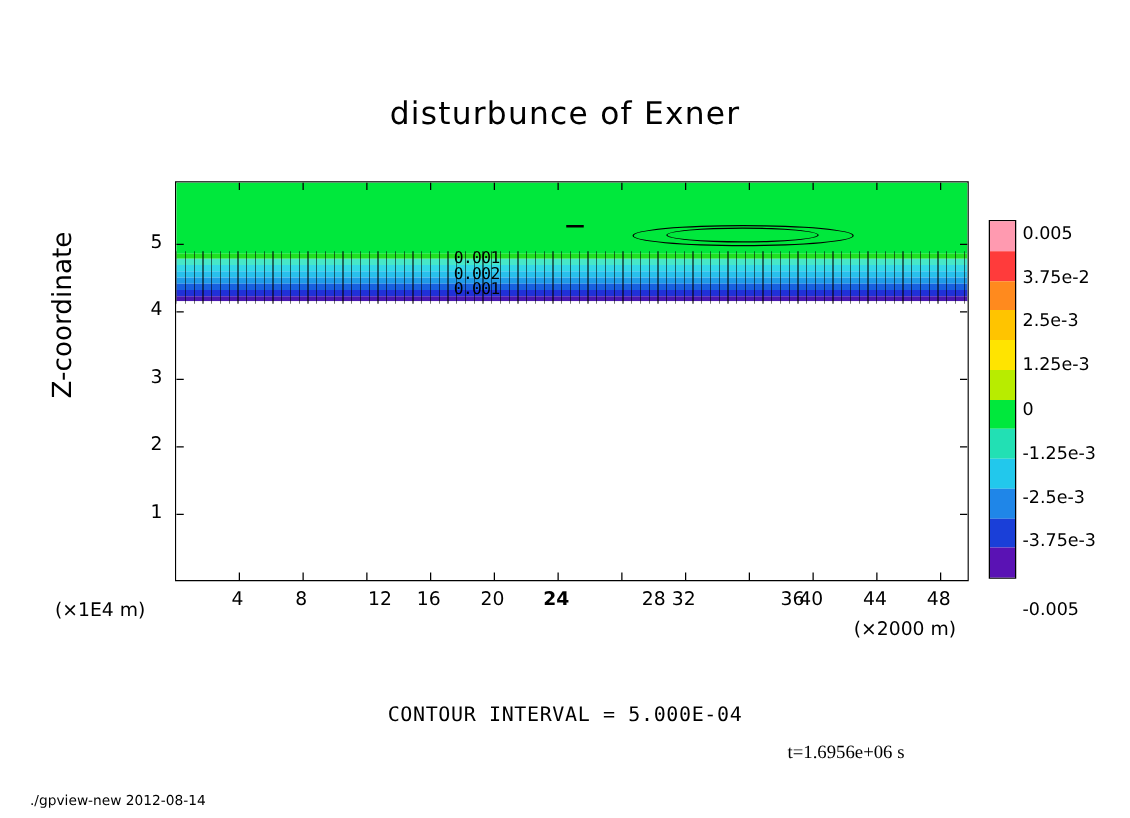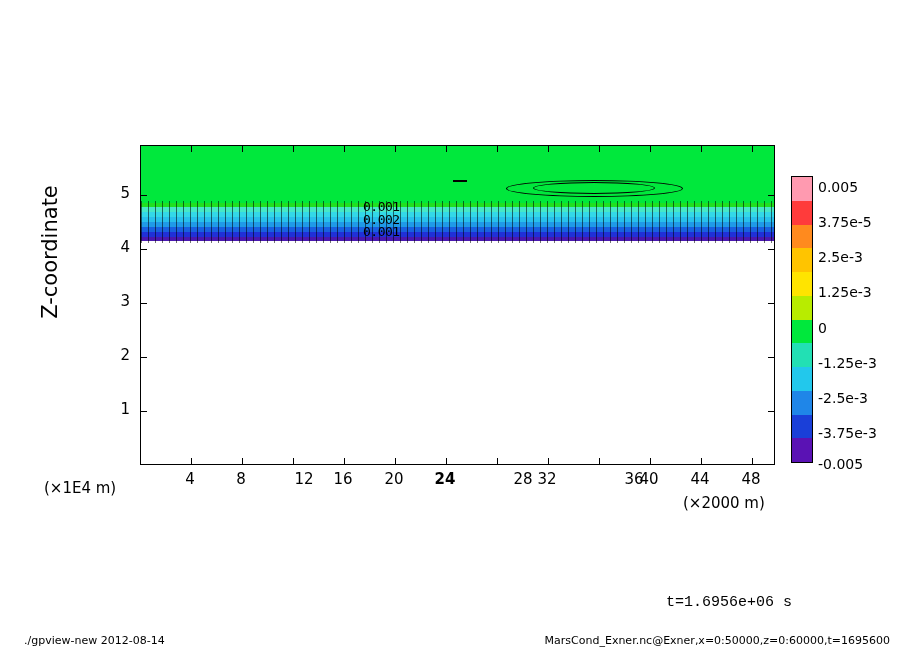--- a/index.html
+++ b/index.html
@@ -216,42 +216,42 @@
     width: 904px;
     text-align: center;
     font-size: 16px;
     font-family: "DejaVu Sans Mono", monospace;
     letter-spacing: 0.5px;
   }
   #time-stamp {
     position: absolute;
     left: 630px; top: 594px;
     font-size: 15px;
-    font-family: Liberation Mono, monospace;
-    margin-left: 36px;
+    font-family: Liberation Serif, serif;
   }
   #credit-left {
     position: absolute;
     left: 24px; top: 634px;
     font-size: 11px;
     font-family: "DejaVu Sans", sans-serif;
   }
   #credit-right {
     position: absolute;
     right: 14px; top: 634px;
     font-size: 11px;
     text-align: right;
     font-family: "DejaVu Sans", sans-serif;
   }
 </style>
 </head>
 <body>
 
 <div id="root">
 
+  <div class="abs" id="chart-title">disturbunce of Exner</div>
 
   <div id="plot-frame" class="abs">
     <div id="field-area">
       <div class="band" id="band-green"></div>
       <div class="band" id="band-g2"></div>
       <div class="band" id="band-cy1"></div>
       <div class="band" id="band-cy2"></div>
       <div class="band" id="band-cy3"></div>
       <div class="band" id="band-bl1"></div>
       <div class="band" id="band-bl2"></div>
@@ -339,26 +339,26 @@
     <div class="cb-cell" style="height:23.75px;background:#b8ec00"></div>
     <div class="cb-cell" style="height:23.75px;background:#00e83c"></div>
     <div class="cb-cell" style="height:23.75px;background:#22e0b4"></div>
     <div class="cb-cell" style="height:23.75px;background:#22c8ec"></div>
     <div class="cb-cell" style="height:23.75px;background:#1f86e8"></div>
     <div class="cb-cell" style="height:23.75px;background:#1a3fd8"></div>
     <div class="cb-cell" style="height:23.75px;background:#5a12b4"></div>
   </div>
 
   <div class="cb-label" style="top:187px;">0.005</div>
-  <div class="cb-label" style="top:222px;">3.75e-5</div>
+  <div class="cb-label" style="top:222px;">3.75e-2</div>
   <div class="cb-label" style="top:257px;text-align:center;">2.5e-3</div>
   <div class="cb-label" style="top:292px;">1.25e-3</div>
   <div class="cb-label" style="top:328px;">0</div>
   <div class="cb-label" style="top:363px;">-1.25e-3</div>
   <div class="cb-label" style="top:398px;">-2.5e-3</div>
   <div class="cb-label" style="top:433px;">-3.75e-3</div>
-  <div class="cb-label" style="top:464px;">-0.005</div>
-
+  <div class="cb-label" style="top:488px;">-0.005</div>
+
+  <div id="contour-interval" class="abs">CONTOUR INTERVAL = 5.000E-04</div>
   <div id="time-stamp" class="abs">t=1.6956e+06 s</div>
   <div id="credit-left" class="abs">./gpview-new  2012-08-14</div>
-  <div id="credit-right" class="abs">MarsCond_Exner.nc@Exner,x=0:50000,z=0:60000,t=1695600</div>
 
 </div>
 
 </body></html>

